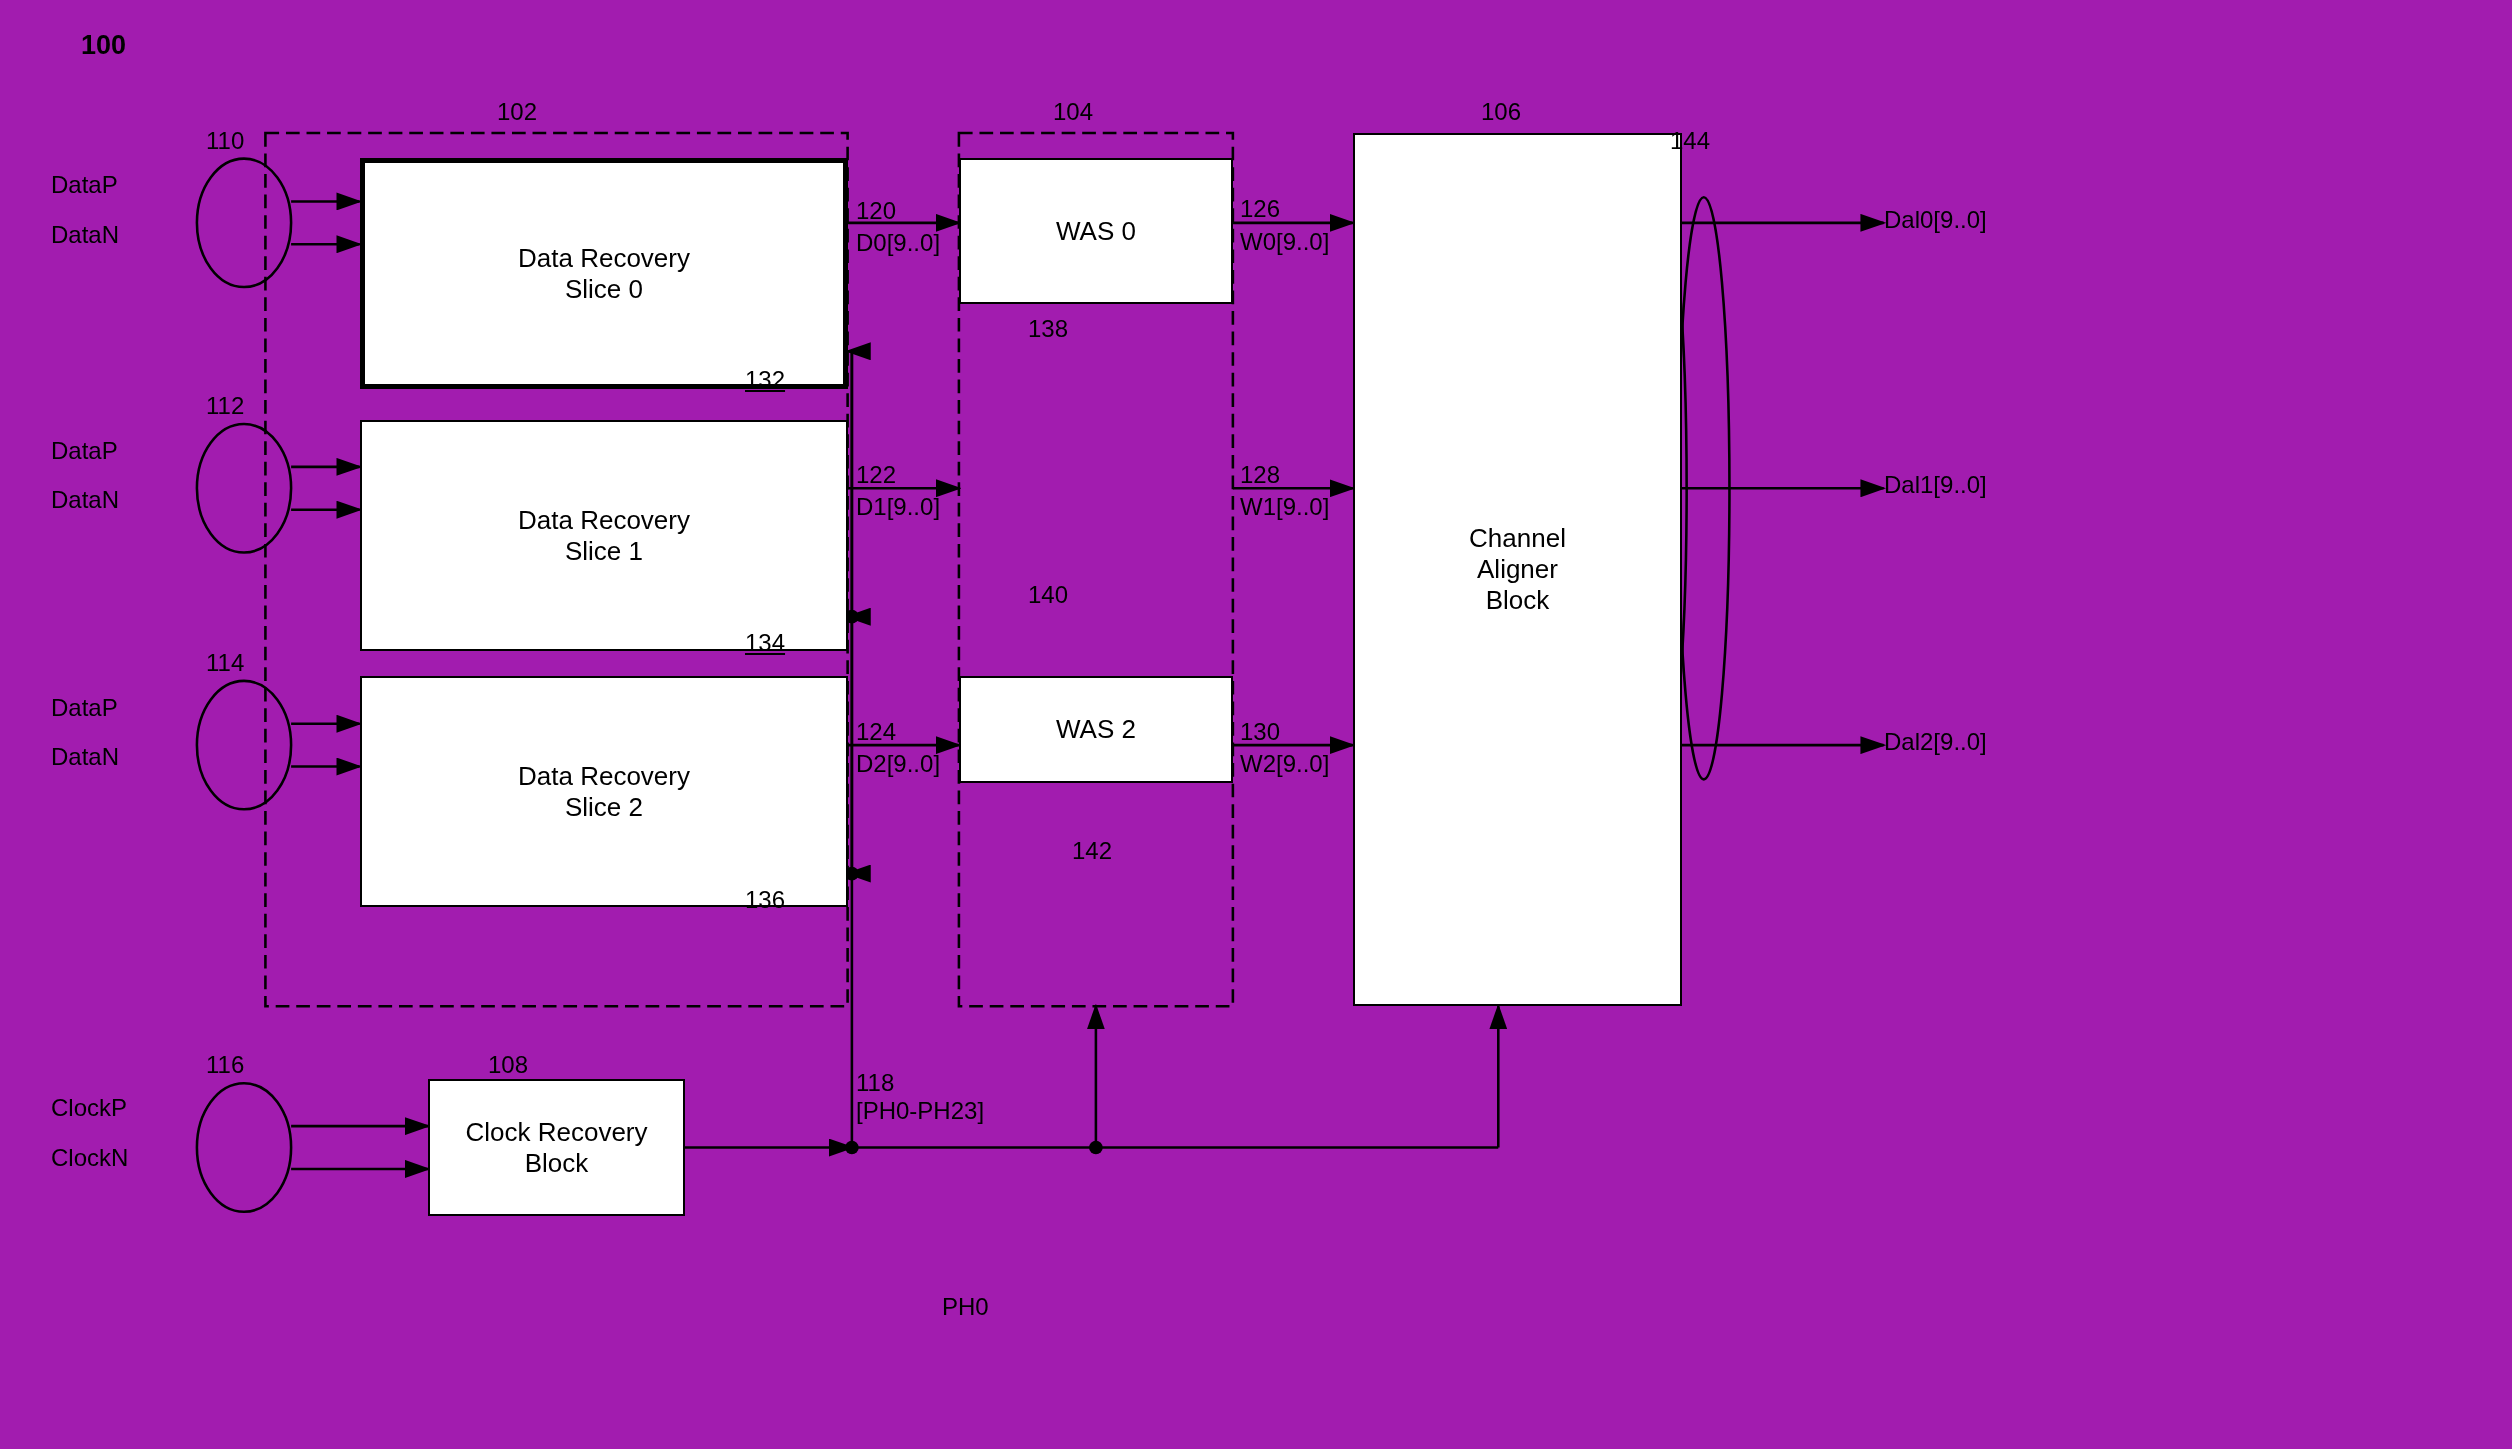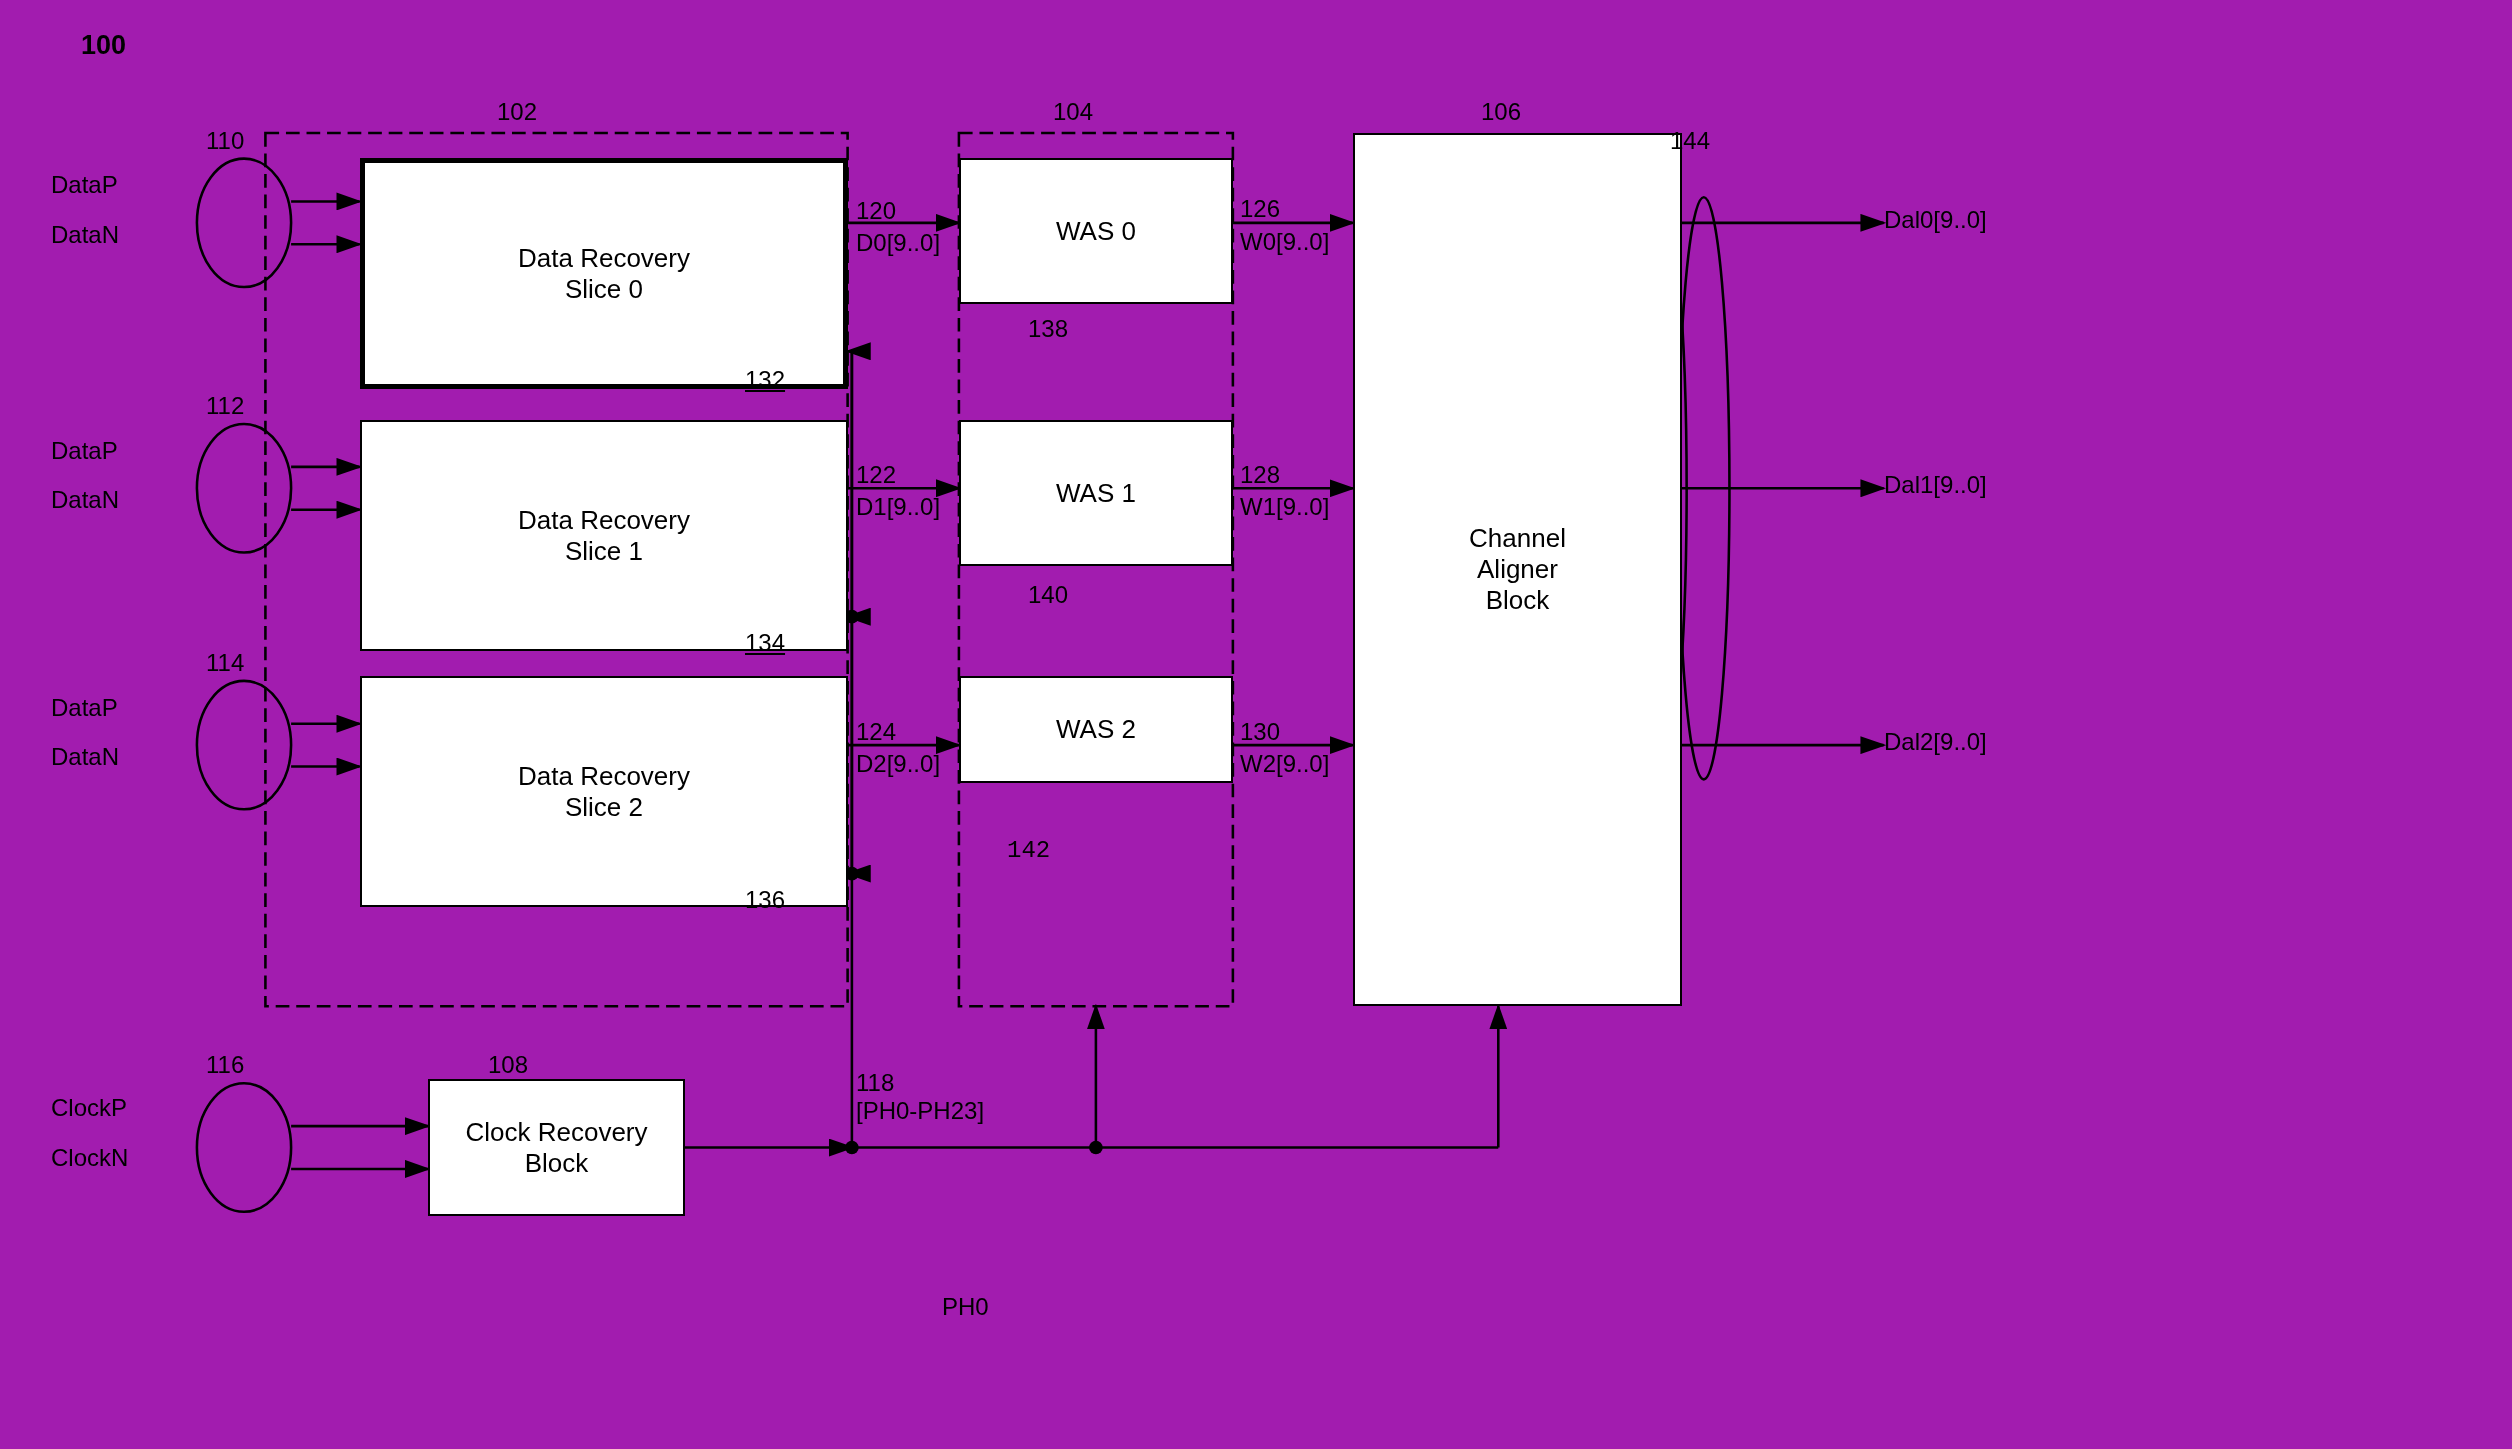--- a/index.html
+++ b/index.html
@@ -176,23 +176,20 @@
   </div>
 
   <div class="box" style="left:428px; top:1079px; width:257px; height:137px;">
     <span>Clock Recovery<br>Block</span>
   </div>
 
   <div class="box" style="left:959px; top:158px; width:274px; height:146px;">
     <span>WAS 0</span>
   </div>
 
-  <div class="box" style="left:959px; top:420px; width:274px; height:146px;">
-    <span>WAS 1</span>
-  </div>
 
   <div class="box" style="left:959px; top:676px; width:274px; height:107px;">
     <span>WAS 2</span>
   </div>
 
   <div class="box" style="left:1353px; top:133px; width:329px; height:873px;">
     <span>Channel<br>Aligner<br>Block</span>
   </div>
 
   <div class="label" style="top:98px; left:497px;">102</div>
@@ -219,21 +216,21 @@
   <div class="label" style="top:228px; left:1240px;">W0[9..0]</div>
 
   <div class="label" style="top:461px; left:1240px;">128</div>
   <div class="label" style="top:493px; left:1240px;">W1[9..0]</div>
 
   <div class="label" style="top:718px; left:1240px;">130</div>
   <div class="label" style="top:750px; left:1240px;">W2[9..0]</div>
 
   <div class="label" style="top:315px; left:1028px;">138</div>
   <div class="label" style="top:581px; left:1028px;">140</div>
-  <div class="label" style="top:837px; left:1007px;font-family:Liberation Mono, monospace;">142</div>
+  <div class="label" style="top:837px; left:1072px;">142</div>
 
   <div class="label" style="top:206px; left:1884px;">Dal0[9..0]</div>
 
   <div class="label" style="top:471px; left:1884px;">Dal1[9..0]</div>
 
   <div class="label" style="top:728px; left:1884px;">Dal2[9..0]</div>
 
   <div class="label" style="top:127px; left:1670px;">144</div>
 
   <div class="label" style="top:1069px; left:856px;">118<br>[PH0-PH23]</div>

